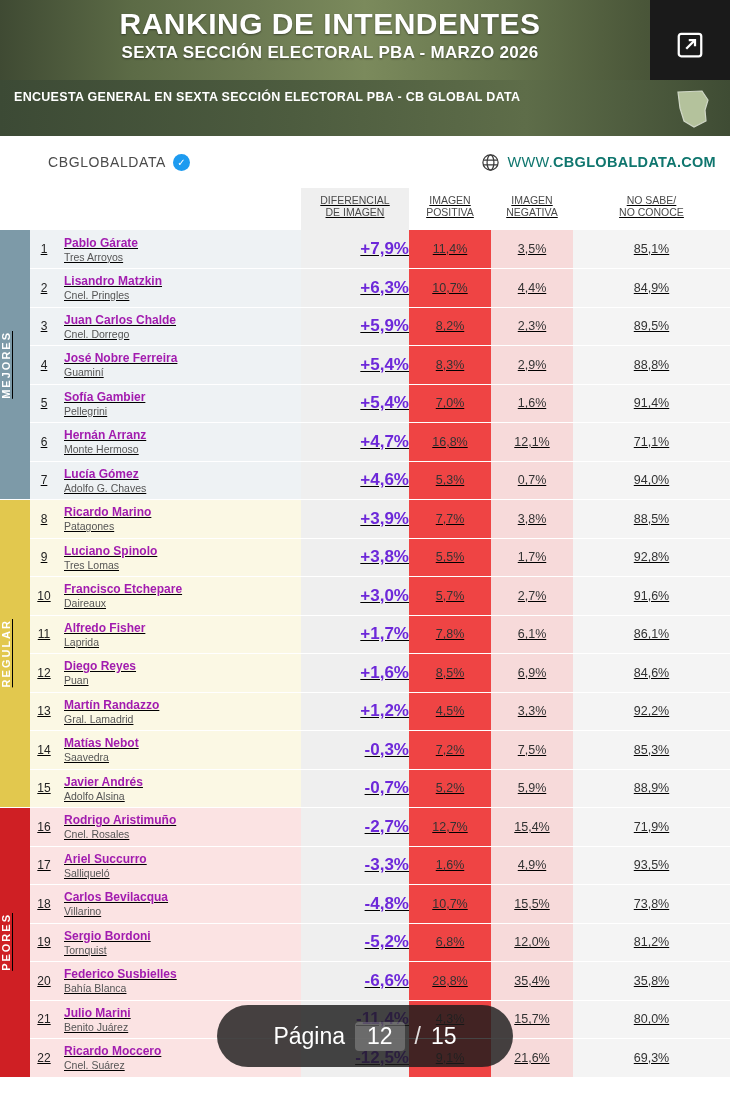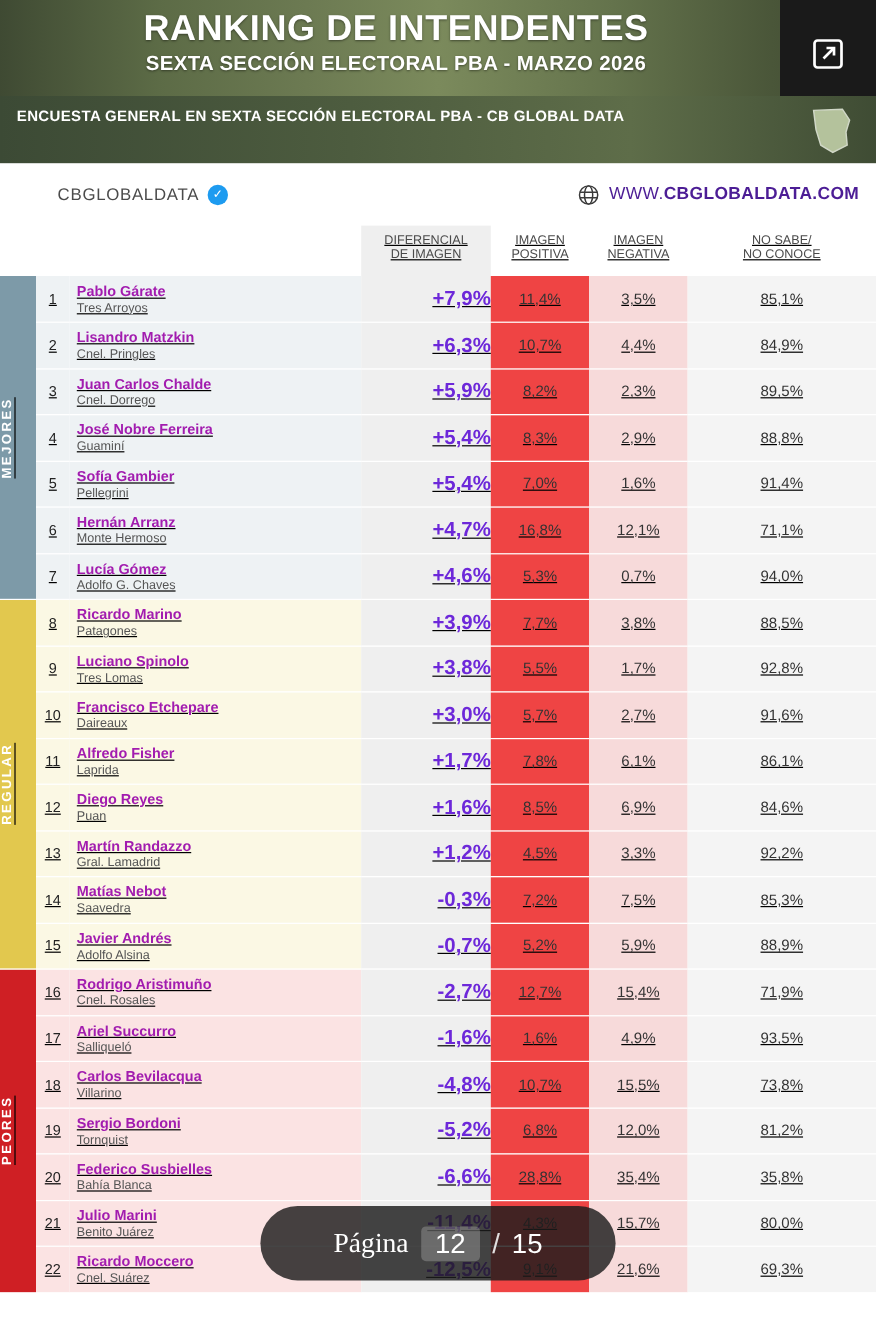--- a/index.html
+++ b/index.html
@@ -72,21 +72,21 @@
     background: #fff;
   }
   .brand-left { display:flex; align-items:center; gap:7px; }
   .brand-left .bl-text { font-size: 14px; color:#4b4b4b; letter-spacing:.6px; }
   .verified {
     width:17px;height:17px;border-radius:50%;
     background:#1d9bf0; color:#fff; font-size:10px;
     display:flex;align-items:center;justify-content:center;
   }
   .brand-right { display:flex; align-items:center; gap:8px; }
-  .brand-right .br-text { font-size: 14.5px; color:#4c1d95; letter-spacing:.3px;}
+  .brand-right .br-text { font-size: 14.5px; color:#0f766e; letter-spacing:.3px;}
   .brand-right .br-text b { font-weight:bold; }
   .globe { width:19px; height:19px; }
 
   
   table.rank {
     width: 730px;
     border-collapse: collapse;
     table-layout: fixed;
     text-decoration: underline;
   }
@@ -151,21 +151,21 @@
     bottom: 46px;
     background: rgba(28,28,28,0.82);
     color: #fff;
     border-radius: 34px;
     height: 62px;
     min-width: 296px;
     display: flex; align-items: center; justify-content: center;
     gap: 10px;
     padding: 0 26px;
   }
-  .page-indicator .pi-label { font-size: 23px; font-family: Liberation Serif, serif; }
+  .page-indicator .pi-label { font-size: 23px; }
   .page-indicator .pi-cur {
     background: rgba(255,255,255,0.22);
     border-radius: 4px;
     padding: 1px 12px;
     font-size: 23px;
   }
   .page-indicator .pi-sep { font-size: 23px; opacity:.85; }
   .page-indicator .pi-total { font-size: 23px; }
 </style>
 </head>
@@ -431,21 +431,21 @@
           <td class="num pct-pos">12,7%</td>
           <td class="num pct-neg">15,4%</td>
           <td class="num pct-ns">71,9%</td>
         </tr>
         <tr class="g-peo">
           <td class="pos">17</td>
           <td class="name">
             <div class="nm">Ariel Succurro</div>
             <div class="ds">Salliqueló</div>
           </td>
-          <td class="dif">-1,6%</td>
+          <td class="dif">-3,3%</td>
           <td class="num pct-pos">1,6%</td>
           <td class="num pct-neg">4,9%</td>
           <td class="num pct-ns">93,5%</td>
         </tr>
         <tr class="g-peo">
           <td class="pos">18</td>
           <td class="name">
             <div class="nm">Carlos Bevilacqua</div>
             <div class="ds">Villarino</div>
           </td>

